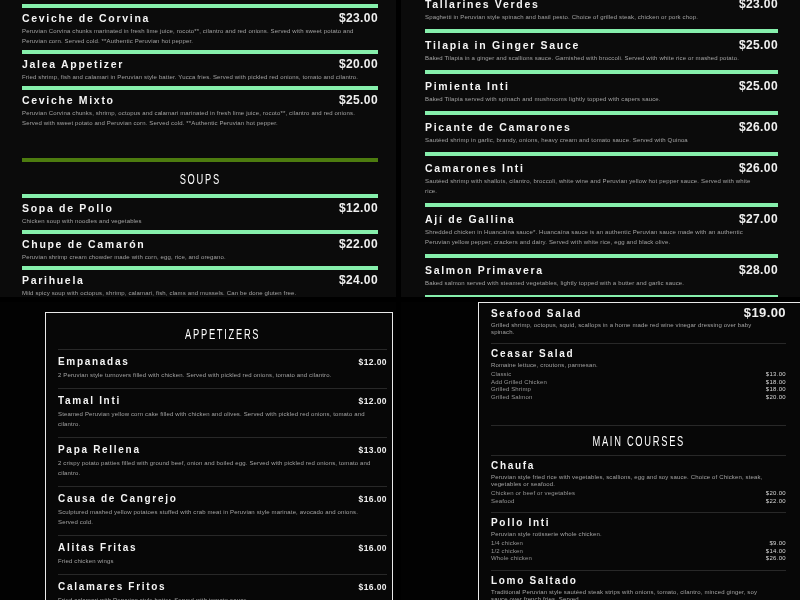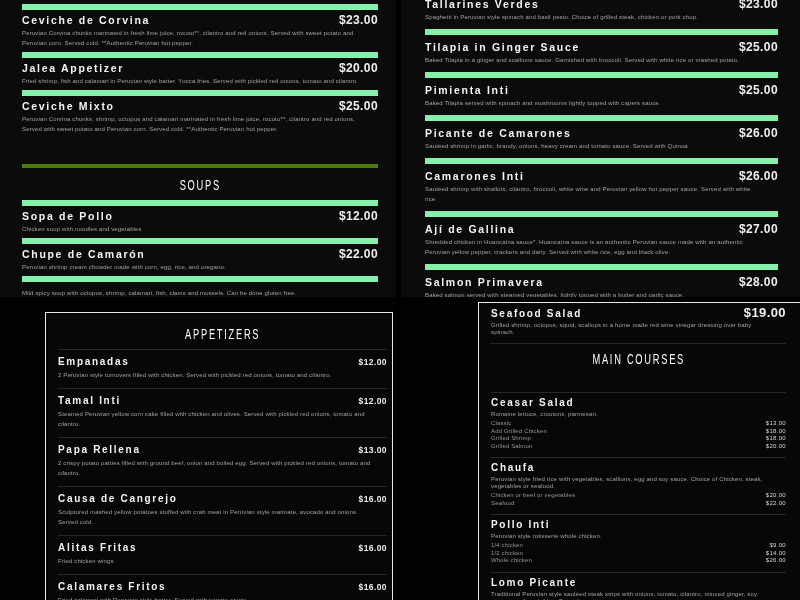--- a/index.html
+++ b/index.html
@@ -6,21 +6,21 @@
   body{width:800px;height:600px;overflow:hidden;font-family:"Liberation Sans",sans-serif;}
   .canvas{position:relative;width:800px;height:600px;background:#000;}
   .quad{position:absolute;overflow:hidden;box-sizing:border-box;}
   .q-tl{left:0;top:0;width:396px;height:297px;background:#0b0b0b;}
   .q-tr{left:401px;top:0;width:399px;height:297px;background:#0b0b0b;}
   .q-bl{left:0;top:302px;width:396px;height:298px;background:#020202;}
   .q-br{left:401px;top:302px;width:399px;height:298px;background:#020202;}
   .rows{box-sizing:border-box;}
   .q-tl .rows{padding:4px 18px 0 22px;}
   .q-tr .rows{padding:0 22px 0 24px;margin-top:-8px;}
-  .block{border-top:6px solid #86efac;}
+  .block{border-top:4px solid #86efac;}
   .q-tr .block:first-child{border-top:none;}
   .row{padding:4px 0 4px;}
   .q-tl .block:nth-child(3){padding-bottom:30px;}
   .q-tr .row{padding:6px 0 7px;}
   .row-top{display:flex;justify-content:space-between;align-items:baseline;}
   .t{font-size:10.5px;letter-spacing:1.7px;color:#f4f4f4;font-weight:600;line-height:12px;white-space:nowrap;}
   .p{font-size:12px;color:#efefef;font-weight:600;letter-spacing:.4px;line-height:12px;white-space:nowrap;}
   .d{font-size:6px;color:#a3a3a3;line-height:10px;margin-top:2px;letter-spacing:.15px;white-space:pre-line;max-width:95%;}
   .opts{margin-top:2px;}
   .opt{display:flex;justify-content:space-between;align-items:baseline;}
@@ -90,20 +90,24 @@
           <div class="d">Chicken soup with noodles and vegetables</div>
         </div>
         <div class="block row">
           <div class="row-top">
             <span class="t">Chupe de Camarón</span>
             <span class="p">$22.00</span>
           </div>
           <div class="d">Peruvian shrimp cream chowder made with corn, egg, rice, and oregano.</div>
         </div>
         <div class="block row">
+          <div class="row-top">
+            <span class="t">Parihuela</span>
+            <span class="p">$24.00</span>
+          </div>
           <div class="d">Mild spicy soup with octopus, shrimp, calamari, fish, clams and mussels. Can be done gluten free.</div>
         </div>
       </div>
   </section>
   <section class="quad q-tr">
     <div class="rows">
         <div class="block row">
           <div class="row-top">
             <span class="t">Tallarines Verdes</span>
             <span class="p">$23.00</span>
@@ -214,21 +218,20 @@
   <section class="quad q-br">
     <div class="card">
       <div class="rows">
           <div class="block row">
             <div class="row-top">
               <span class="t">Seafood Salad</span>
               <span class="p">$19.00</span>
             </div>
             <div class="d">Grilled shrimp, octopus, squid, scallops in a home made red wine vinegar dressing over baby spinach.</div>
           </div>
-          <div class="block sec-header"><span>MAIN COURSES</span></div>
           <div class="block row">
             <div class="row-top">
               <span class="t">Ceasar Salad</span>
             </div>
             <div class="d">Romaine lettuce, croutons, parmesan.</div>
             <div class="opts">
               <div class="opt">
                 <span class="ol">Classic</span>
                 <span class="op">$13.00</span>
               </div>
@@ -239,20 +242,21 @@
               <div class="opt">
                 <span class="ol">Grilled Shrimp</span>
                 <span class="op">$18.00</span>
               </div>
               <div class="opt">
                 <span class="ol">Grilled Salmon</span>
                 <span class="op">$20.00</span>
               </div>
             </div>
           </div>
+          <div class="block sec-header"><span>MAIN COURSES</span></div>
           <div class="block row">
             <div class="row-top">
               <span class="t">Chaufa</span>
             </div>
             <div class="d">Peruvian style fried rice with vegetables, scallions, egg and soy sauce. Choice of Chicken, steak, vegetables or seafood.</div>
             <div class="opts">
               <div class="opt">
                 <span class="ol">Chicken or beef or vegetables</span>
                 <span class="op">$20.00</span>
               </div>
@@ -277,21 +281,21 @@
                 <span class="op">$14.00</span>
               </div>
               <div class="opt">
                 <span class="ol">Whole chicken</span>
                 <span class="op">$26.00</span>
               </div>
             </div>
           </div>
           <div class="block row">
             <div class="row-top">
-              <span class="t">Lomo Picante</span>
+              <span class="t">Lomo Saltado</span>
             </div>
             <div class="d">Traditional Peruvian style sautéed steak strips with onions, tomato, cilantro, minced ginger, soy sauce over french fries. Served
 with white rice. Other protein choices are: Chicken, shrimp, fish or mixed vegetables.</div>
           </div>
         </div>
     </div>
   </section>
 </div>
 
 </body></html>

